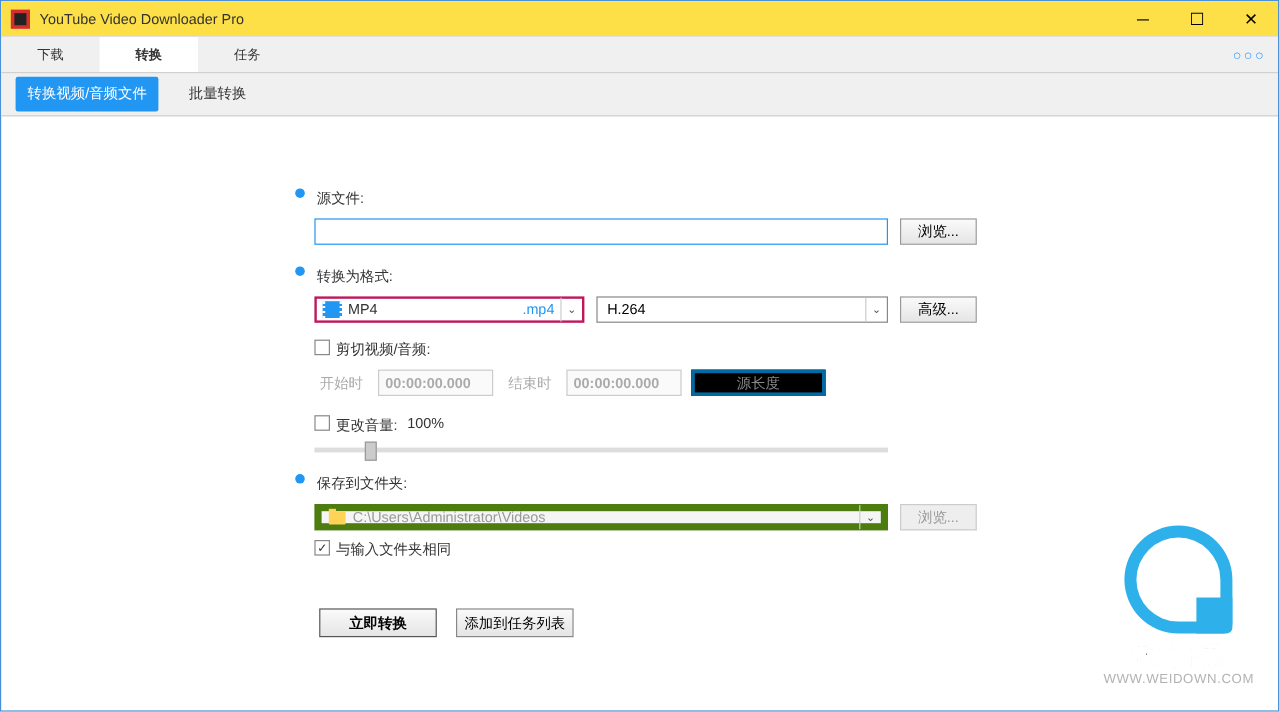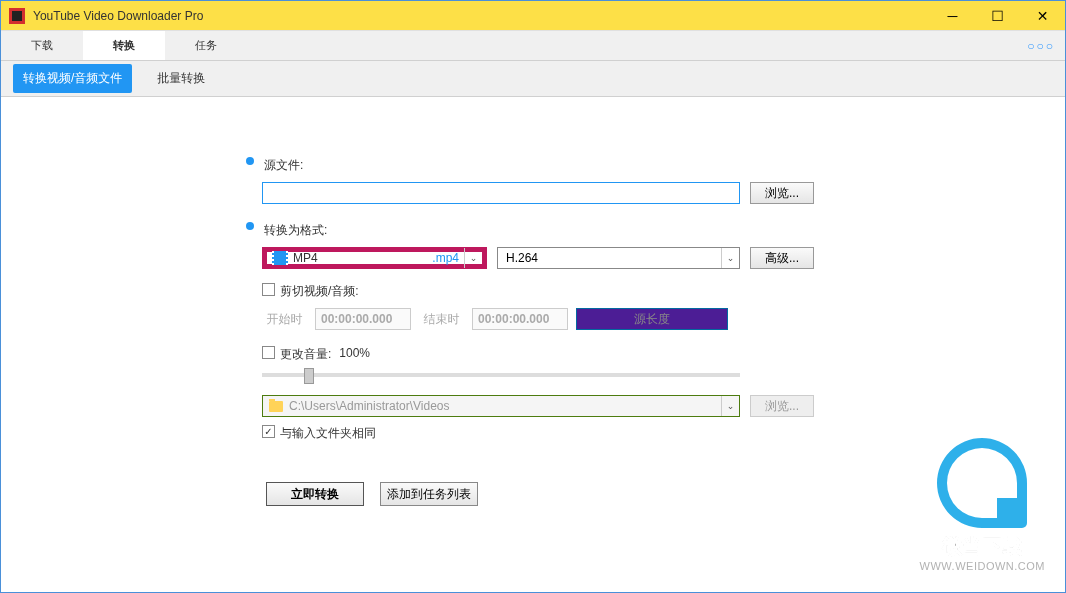--- a/index.html
+++ b/index.html
@@ -24,42 +24,42 @@
 .row { display: flex; align-items: flex-start; margin-bottom: 8px; }
 .bullet { width: 8px; height: 8px; border-radius: 50%; background: #2196f3; margin-right: 10px; }
 .lbl { font-size: 12px; color: #333; }
 
 .section { margin-bottom: 18px; }
 .indent { margin-left: 16px; }
 .text-input { width: 478px; height: 22px; border: 1px solid #2196f3; background: #fff; font-size: 12px; padding: 0 5px; }
 .btn { height: 22px; border: 1px solid #999; background: linear-gradient(#fafafa,#e5e5e5); font-size: 12px; padding: 0 14px; cursor: pointer; margin-left: 10px; }
 .btn.disabled { color: #999; background: #eee; border-color: #ccc; cursor: default; }
 
-.format-select { width: 225px; height: 22px; border: 5px solid #be185d; display: flex; align-items: center; font-size: 12px; cursor: pointer; position: relative; }
+.format-select { width: 225px; height: 22px; border: 2px solid #be185d; display: flex; align-items: center; font-size: 12px; cursor: pointer; position: relative; }
 .film-icon { width: 16px; height: 14px; background: #2196f3; margin: 0 5px; position: relative; }
 .film-icon::before, .film-icon::after { content: ''; position: absolute; width: 2px; height: 100%; background: repeating-linear-gradient(#fff 0 2px, #2196f3 2px 4px); }
 .film-icon::before { left: 0; } .film-icon::after { right: 0; }
 .format-name { flex: 1; color: #333; }
 .format-ext { color: #2196f3; margin-right: 5px; }
 .dd-arrow { width: 18px; height: 20px; border-left: 1px solid #ccc; display: flex; align-items: center; justify-content: center; color: #555; font-size: 9px; }
 .codec-select { width: 243px; height: 22px; border: 1px solid #888; display: flex; align-items: center; font-size: 12px; padding-left: 8px; cursor: pointer; margin-left: 10px; position: relative; background:#fff;}
 .codec-text { flex: 1; }
 
 .cb { width: 13px; height: 13px; border: 1px solid #888; display: inline-flex; align-items: center; justify-content: center; margin-right: 5px; vertical-align: middle; cursor: pointer; font-size:10px; color:#333; background:#fff;}
 .cb.checked::after { content: '✓'; }
 
 .trim-row { display: flex; align-items: center; gap: 8px; margin-top: 8px; }
 .small-lbl { font-size: 12px; color: #aaa; width:45px; text-align:center; }
 .time-input { width: 96px; height: 22px; border: 1px solid #ccc; font-size: 12px; padding: 0 5px; color: #aaa; font-weight: bold; }
-.src-len { width: 152px; height: 22px; background: #4c1d95; border:1px solid #0369a1; font-size: 12px; color: #888; display:flex; align-items:center; justify-content:center; }
+.src-len { width: 112px; height: 22px; background: #000000; border:3px solid #0369a1; font-size: 12px; color: #888; display:flex; align-items:center; justify-content:center; }
 
 .vol-track { width: 478px; height: 4px; background: #ddd; position: relative; margin-top: 10px; }
 .vol-thumb { position: absolute; left: 42px; top: -5px; width: 10px; height: 16px; background: #ccc; border:1px solid #999; cursor:pointer; }
 
-.folder-input { width: 478px; height: 22px; border: 1px solid #4d7c0f; background: #f5f5f5; display: flex; align-items: center; font-size: 12px; color: #999; cursor:default; }
+.folder-input { width: 478px; height: 22px; border: 6px solid #4d7c0f; background: #f5f5f5; display: flex; align-items: center; font-size: 12px; color: #999; cursor:default; }
 .folder-icon { width: 14px; height: 11px; background: #ffd358; margin: 0 6px; border-radius: 1px; position:relative; }
 .folder-icon::before { content:''; position:absolute; top:-2px; left:0; width:6px; height:2px; background:#ffd358; }
 .folder-text { flex:1; }
 
 .action-row { margin-top: 40px; margin-left: 20px; display: flex; gap: 16px; }
 .big-btn { width: 98px; height: 24px; border: 1px solid #888; background: linear-gradient(#fafafa,#e5e5e5); font-size: 12px; cursor: pointer; }
 .big-btn.primary { font-weight: bold; border-color:#555; }
 
 .watermark { position: absolute; right: 20px; bottom: 20px; text-align: center; opacity: 0.9; pointer-events:none; }
 .wm-logo { width: 90px; height: 90px; border: 10px solid #18a8e8; border-radius: 50% 50% 10% 50%; position: relative; margin: 0 auto 5px; }
@@ -142,20 +142,24 @@
       <span class="lbl" style="margin-left:8px;">100%</span>
     </div>
     <div class="indent">
       <div class="vol-track">
         <div class="vol-thumb"></div>
       </div>
     </div>
   </div>
 
   <div class="section">
+    <div class="row">
+      <div class="bullet"></div>
+      <div class="lbl">保存到文件夹:</div>
+    </div>
     <div class="row indent">
       <div class="folder-input">
         <div class="folder-icon"></div>
         <span class="folder-text">C:\Users\Administrator\Videos</span>
         <div class="dd-arrow">⌄</div>
       </div>
       <button class="btn disabled">浏览...</button>
     </div>
     <div class="row indent" style="margin-top:6px;">
       <span class="cb checked"></span>

